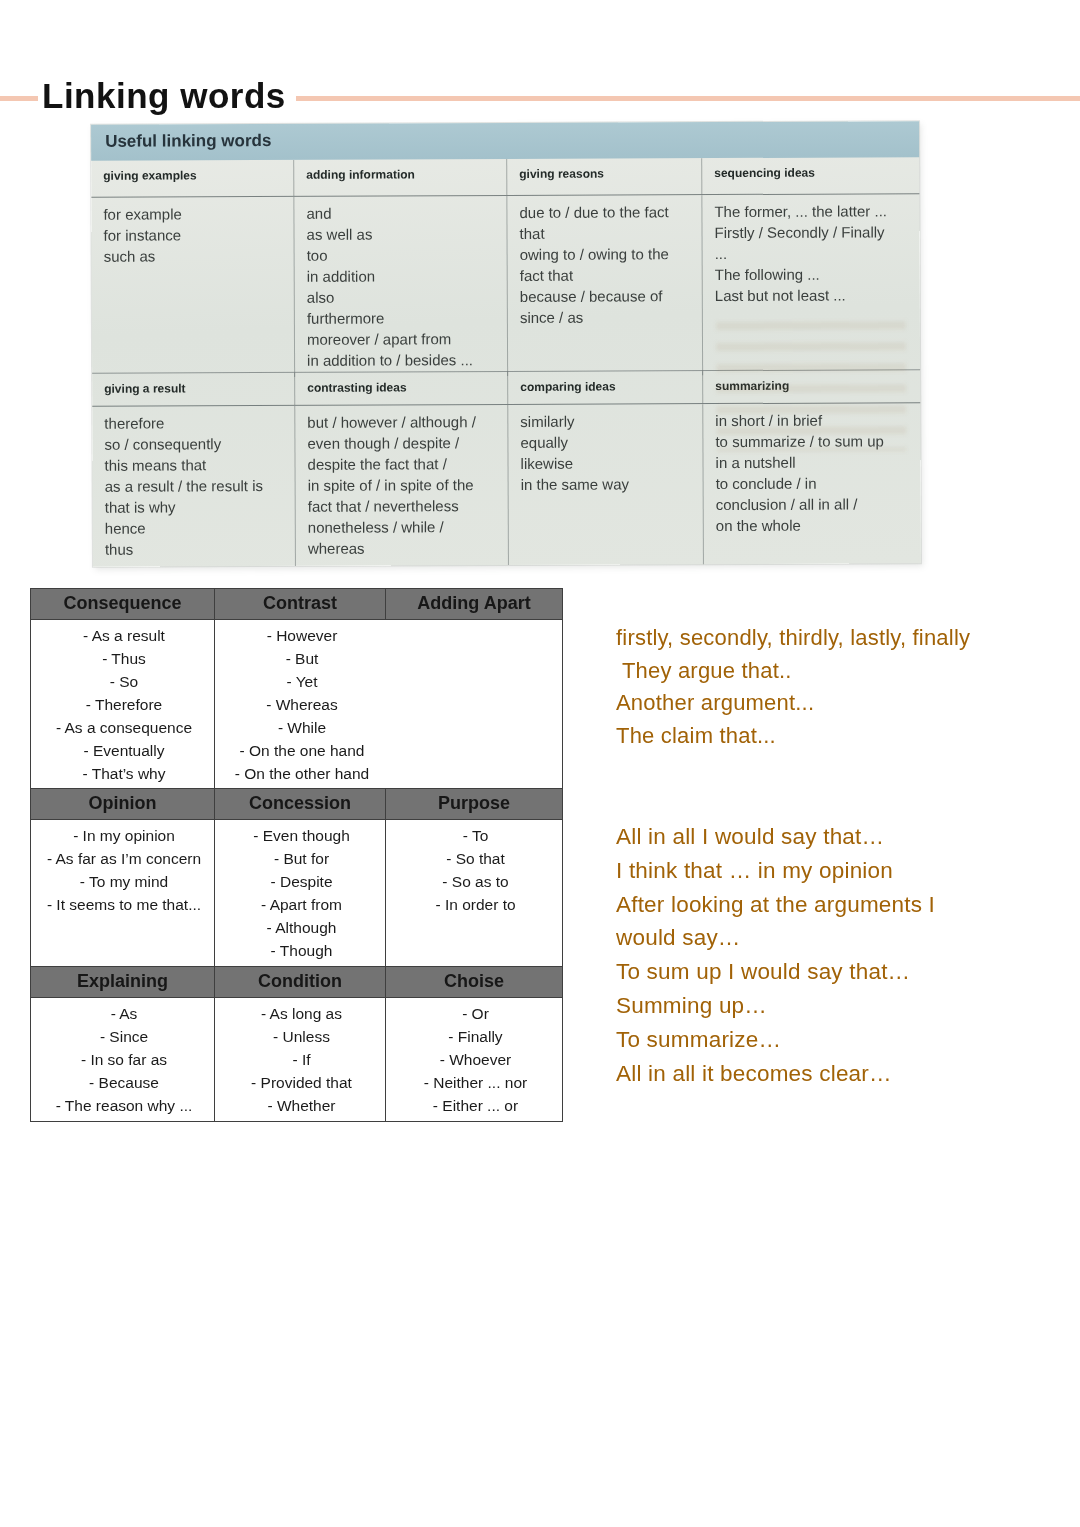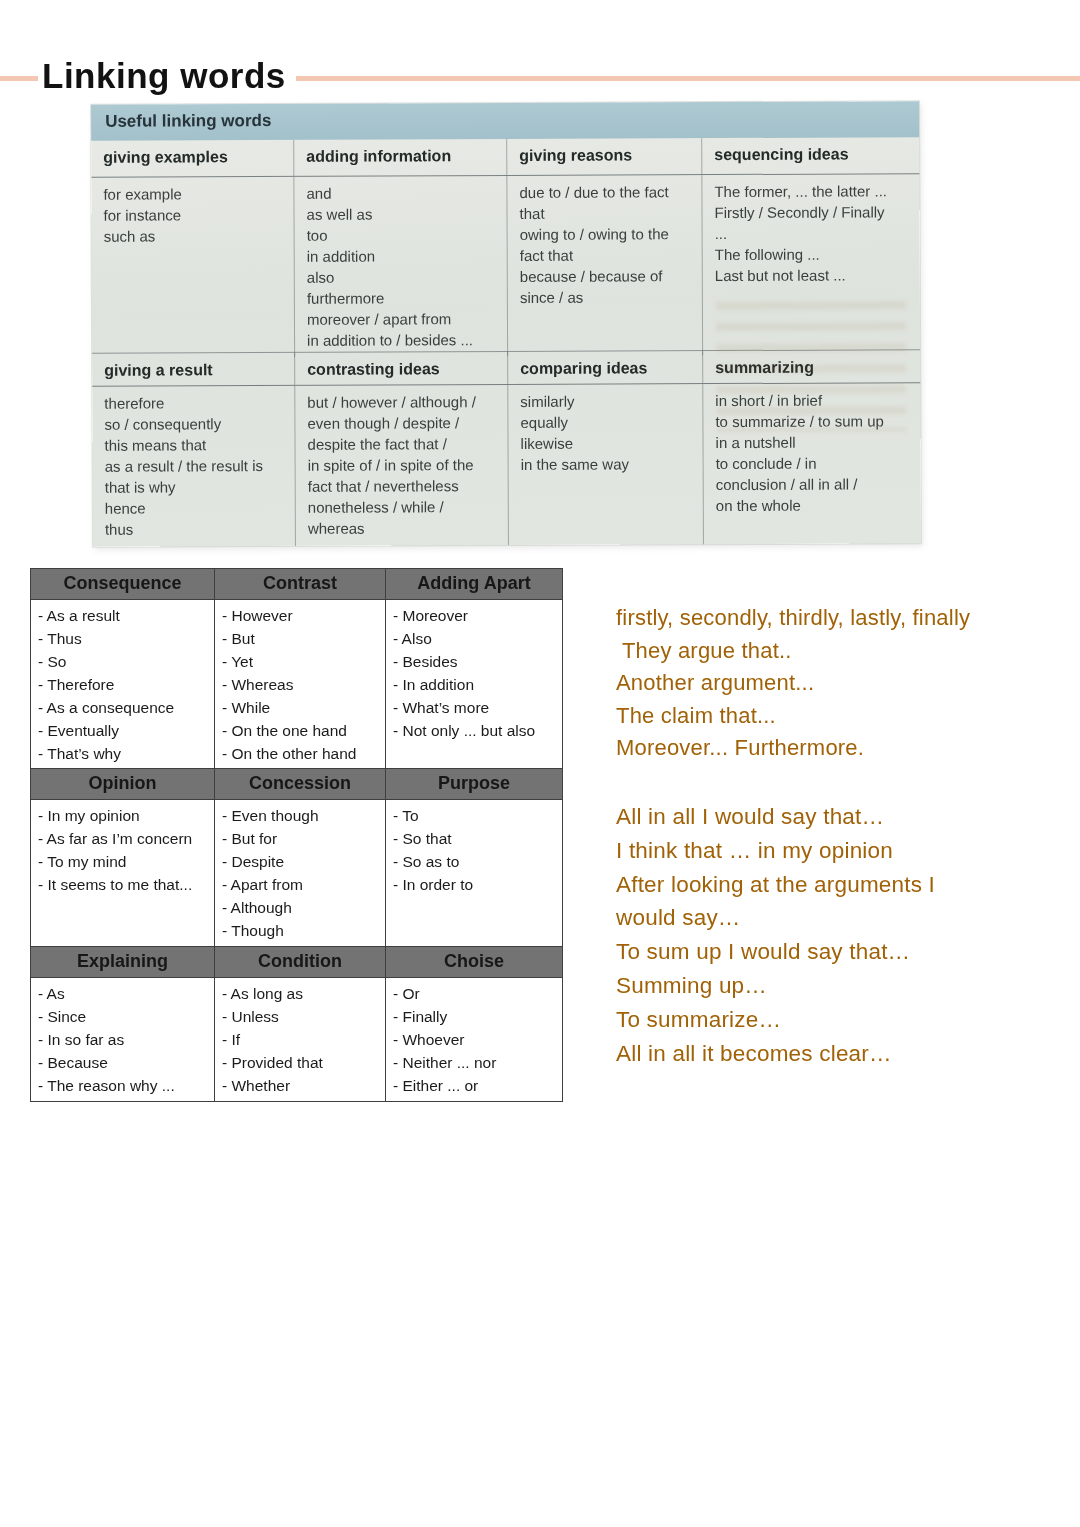--- a/index.html
+++ b/index.html
@@ -1,56 +1,56 @@
 <!DOCTYPE html>
 <html><head>
 <meta charset="utf-8">
 <style>
   * { margin:0; padding:0; box-sizing:border-box; }
   html,body { background:#ffffff; }
   body { font-family:"Liberation Sans", sans-serif; }
-  .page { position:relative; width:1080px; height:1138px; background:#ffffff; overflow:hidden; }
+  .page { position:relative; width:1080px; height:1138px; background:#ffffff; overflow:hidden;margin-top:20px; }
 
   
   .accent-line { position:absolute; left:0; right:0; top:76px; height:5px; background:#f4c7b2; }
   .page-title { position:absolute; left:38px; top:56px; font-size:35px; font-weight:bold;
                 color:#121212; background:#ffffff; padding:0 10px 2px 4px; letter-spacing:.5px; }
 
   
   .photo { position:absolute; left:92px; top:103px; width:828px; height:442px;
            background:linear-gradient(178deg,#e9ebe6 0%, #dee3dd 45%, #e2e6e0 100%);
            box-shadow:0 0 0 1px rgba(190,195,190,.45), 2px 3px 6px rgba(120,125,120,.18);
            transform:rotate(-0.25deg); color:#373c3a; }
   .photo-band { height:36px; background:linear-gradient(180deg,#adc9d2 0%,#a3c1cb 100%);
                 padding:7px 0 0 14px; font-size:17px; font-weight:bold; color:#27343c; }
   .ph-head { display:grid; grid-template-columns:203px 213px 195px 217px;
              border-bottom:1px solid rgba(75,85,87,.7); }
   .sec1 .ph-head { height:37px; }
   .sec2 .ph-head { height:34px; border-top:1px solid rgba(75,85,87,.55); }
-  .ph-head > div { padding:8px 0 0 12px; font-size:16px; font-weight:bold; color:#232a28;
+  .ph-head > div { padding:8px 0 0 12px; font-size:12px; font-weight:bold; color:#232a28;
                    border-right:1px solid rgba(95,105,105,.5); }
   .ph-head > div:last-child, .ph-body > div:last-child { border-right:none; }
   .ph-body { display:grid; grid-template-columns:203px 213px 195px 217px; }
   .sec1 .ph-body { height:175px; }
   .sec2 .ph-body { height:160px; }
   .ph-body > div { padding:6px 8px 6px 12px; border-right:1px solid rgba(95,105,105,.5); }
   .ph-line { font-size:15px; line-height:21px; white-space:pre; color:#3a3f3d; }
   .smudge { position:absolute; right:14px; top:200px; width:190px; height:130px;
             background:repeating-linear-gradient(180deg, rgba(150,115,70,.10) 0 8px, transparent 8px 21px);
             filter:blur(2px); pointer-events:none; }
 
   
   .grid-table { position:absolute; left:30px; width:533px; border:1px solid #3f3f3f; background:#ffffff; }
   .gt-head { display:grid; grid-template-columns:184px 171px 176px; background:#737373;
              border-bottom:1px solid #3f3f3f; }
   .gt-head > div { padding:4px 2px 5px; text-align:center; font-size:18px; font-weight:bold;
                    color:#171717; border-right:1px solid #3f3f3f; }
   .gt-head > div:last-child, .gt-body > div:last-child { border-right:none; }
   .gt-body { display:grid; grid-template-columns:184px 171px 176px; }
-  .gt-body > div { padding:4px 4px 4px 7px; border-right:1px solid #3f3f3f; }
+  .gt-body > div { padding:4px 4px 4px 7px; border-right:1px solid #3f3f3f;text-align:center; }
   .gt-line { font-size:15.5px; line-height:23px; color:#1b1b1b; white-space:pre; }
   #grid-0 { top:568px; } #grid-0 .gt-body{ min-height:162px; }
   #grid-1 { top:768px; } #grid-1 .gt-body{ min-height:141px; }
   #grid-2 { top:946px; } #grid-2 .gt-body{ min-height:121px; }
 
   
   .notes { position:absolute; left:616px; width:440px; color:#a16207; }
   #notes-0 { top:602px; }
   #notes-0 .note-line { font-size:22px; line-height:32.5px; }
   #notes-1 { top:800px; }
@@ -173,28 +173,20 @@
         </div>
       <div>
           <div class="gt-line">- However</div>
           <div class="gt-line">- But</div>
           <div class="gt-line">- Yet</div>
           <div class="gt-line">- Whereas</div>
           <div class="gt-line">- While</div>
           <div class="gt-line">- On the one hand</div>
           <div class="gt-line">- On the other hand</div>
         </div>
-      <div>
-          <div class="gt-line">- Moreover</div>
-          <div class="gt-line">- Also</div>
-          <div class="gt-line">- Besides</div>
-          <div class="gt-line">- In addition</div>
-          <div class="gt-line">- What’s more</div>
-          <div class="gt-line">- Not only ... but also</div>
-        </div>
     </div>
   </div>
 
   <div class="grid-table" id="grid-1">
     <div class="gt-head">
       <div>Opinion</div>
       <div>Concession</div>
       <div>Purpose</div>
     </div>
     <div class="gt-body">
@@ -251,21 +243,20 @@
         </div>
     </div>
   </div>
 
   <div class="notes" id="notes-0">
 
   <div class="note-line">firstly, secondly, thirdly, lastly, finally</div>
       <div class="note-line"> They argue that..</div>
       <div class="note-line">Another argument...</div>
       <div class="note-line">The claim that...</div>
-      <div class="note-line">Moreover... Furthermore.</div>
     </div>
   <div class="notes" id="notes-1">
 
   <div class="note-line">All in all I would say that…</div>
       <div class="note-line">I think that … in my opinion</div>
       <div class="note-line">After looking at the arguments I</div>
       <div class="note-line">would say…</div>
       <div class="note-line">To sum up I would say that…</div>
       <div class="note-line">Summing up…</div>
       <div class="note-line">To summarize…</div>

